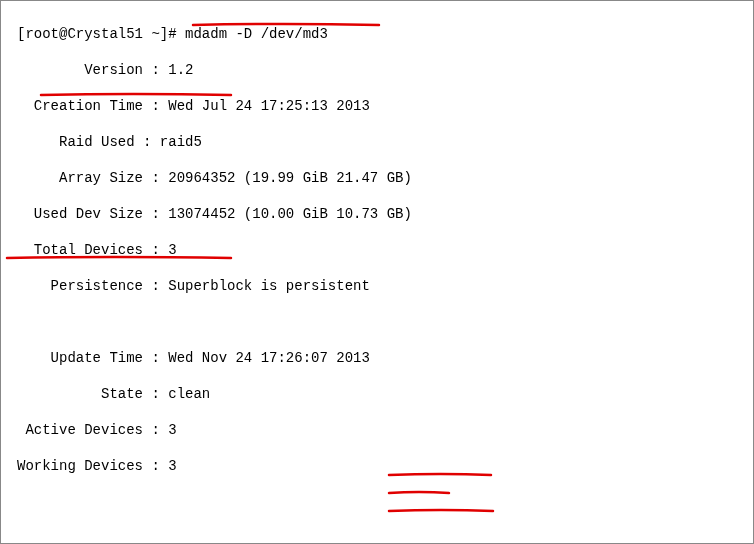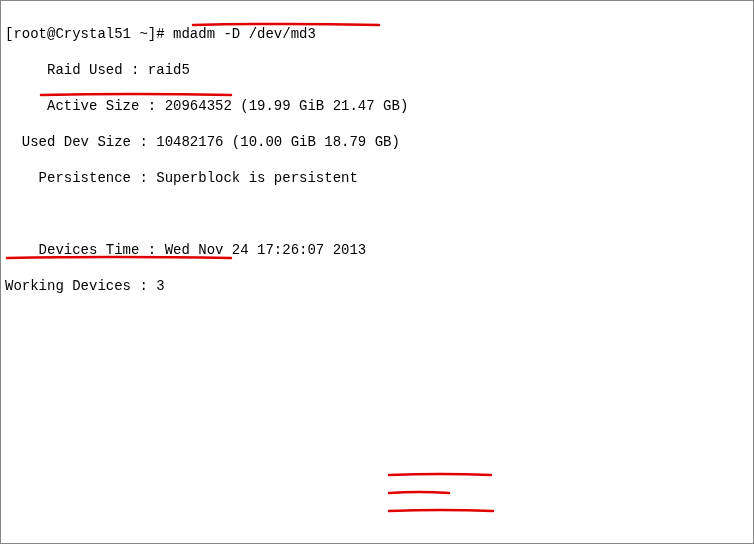--- a/index.html
+++ b/index.html
@@ -5,46 +5,51 @@
   html, body {
     margin: 0;
     padding: 0;
     background: #ffffff;
     color: #000000;
     font-family: "Courier New", Courier, monospace;
     font-size: 14px;
     line-height: 18px;
   }
   .terminal {
-    padding: 6px 4px;
+    padding: 6px 16px;
     white-space: pre;
     position: relative;
     width: 754px;
     height: 544px;
     box-sizing: border-box;
     border: 1px solid #888;
   }
   .line { white-space: pre; }
   svg.annot {
     position: absolute;
     left: 0; top: 0;
     pointer-events: none;
   }
 </style>
 </head>
 <body>
 
 <div class="terminal">
 <div class="line"><span>[root@Crystal51 ~]# </span><span>mdadm -D /dev/md3</span></div>
+<div class="line"><span>        Version : </span><span>1.2</span></div>
+<div class="line"><span>  Creation Time : </span><span>Wed Jul 24 17:25:13 2013</span></div>
 <div class="line"><span>     Raid Used : </span><span>raid5</span></div>
-<div class="line"><span>     Active Size : </span><span>20964352 (19.99 GiB 21.47 GB)</span></div>
-<div class="line"><span>  Used Dev Size : </span><span>10482176 (10.00 GiB 18.79 GB)</span></div>
+<div class="line"><span>     Array Size : </span><span>20964352 (19.99 GiB 21.47 GB)</span></div>
+<div class="line"><span>  Used Dev Size : </span><span>13074452 (10.00 GiB 10.73 GB)</span></div>
+<div class="line"><span>  Total Devices : </span><span>3</span></div>
 <div class="line"><span>    Persistence : </span><span>Superblock is persistent</span></div>
 <div class="line"> </div>
-<div class="line"><span>    Devices Time : </span><span>Wed Nov 24 17:26:07 2013</span></div>
+<div class="line"><span>    Update Time : </span><span>Wed Nov 24 17:26:07 2013</span></div>
+<div class="line"><span>          State : </span><span>clean</span></div>
+<div class="line"><span> Active Devices : </span><span>3</span></div>
 <div class="line"><span>Working Devices : </span><span>3</span></div>
 
 
 
 
 
 
 
 
 

